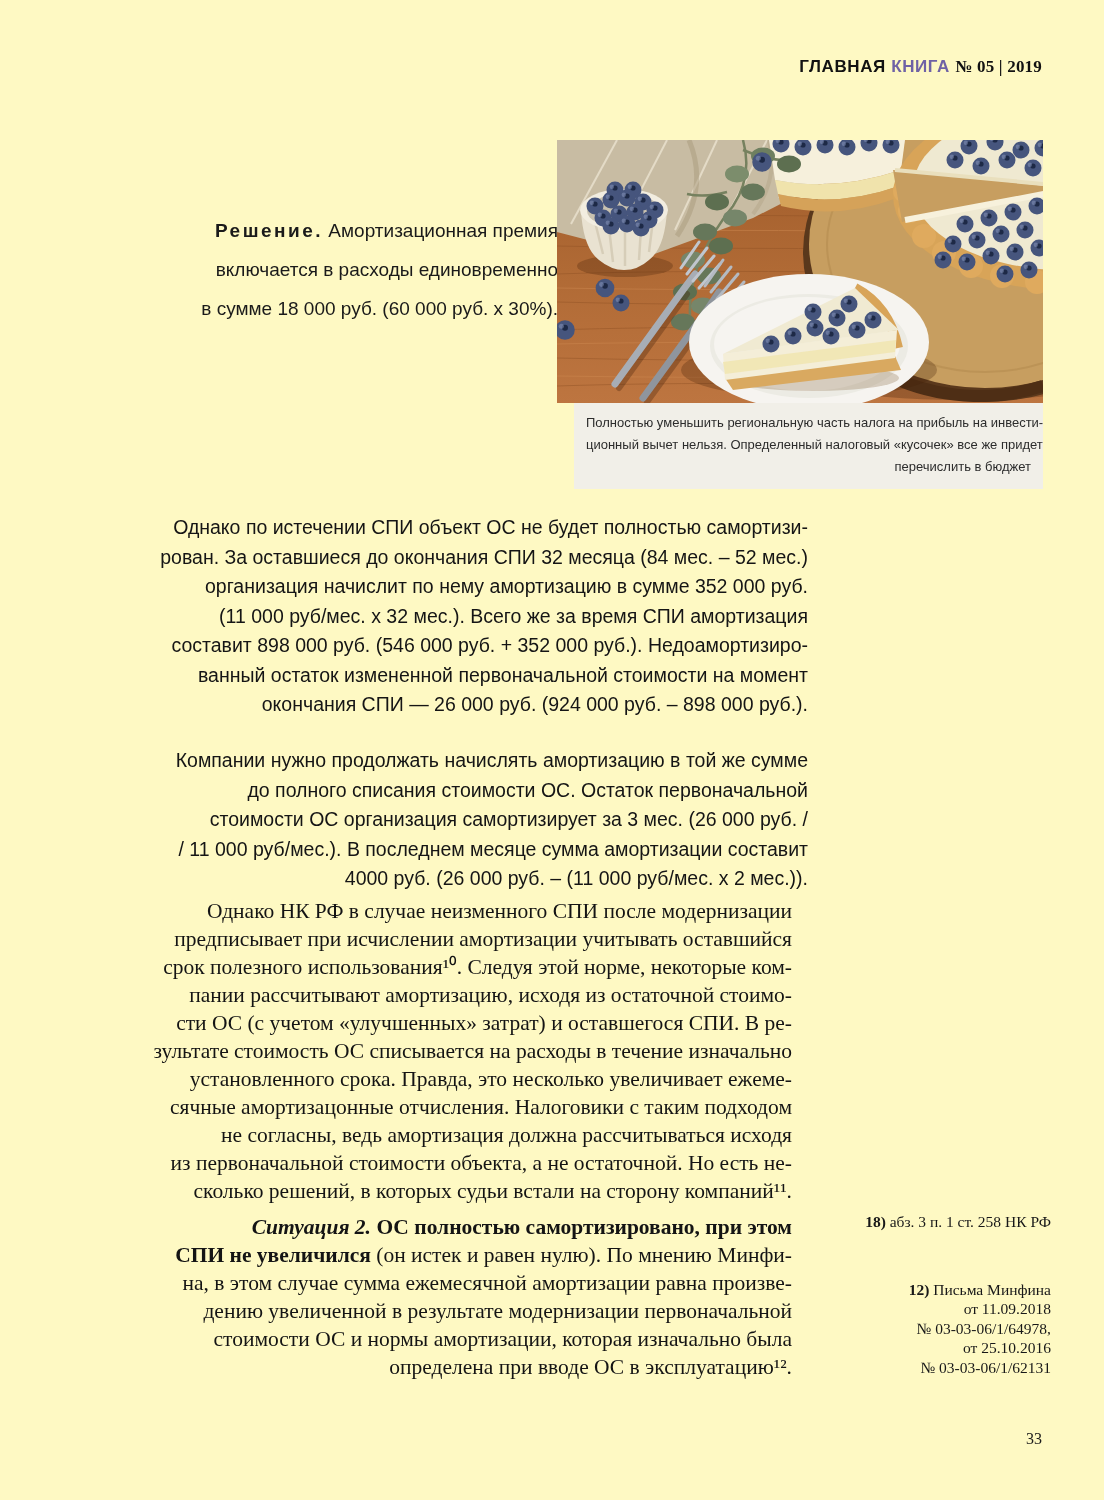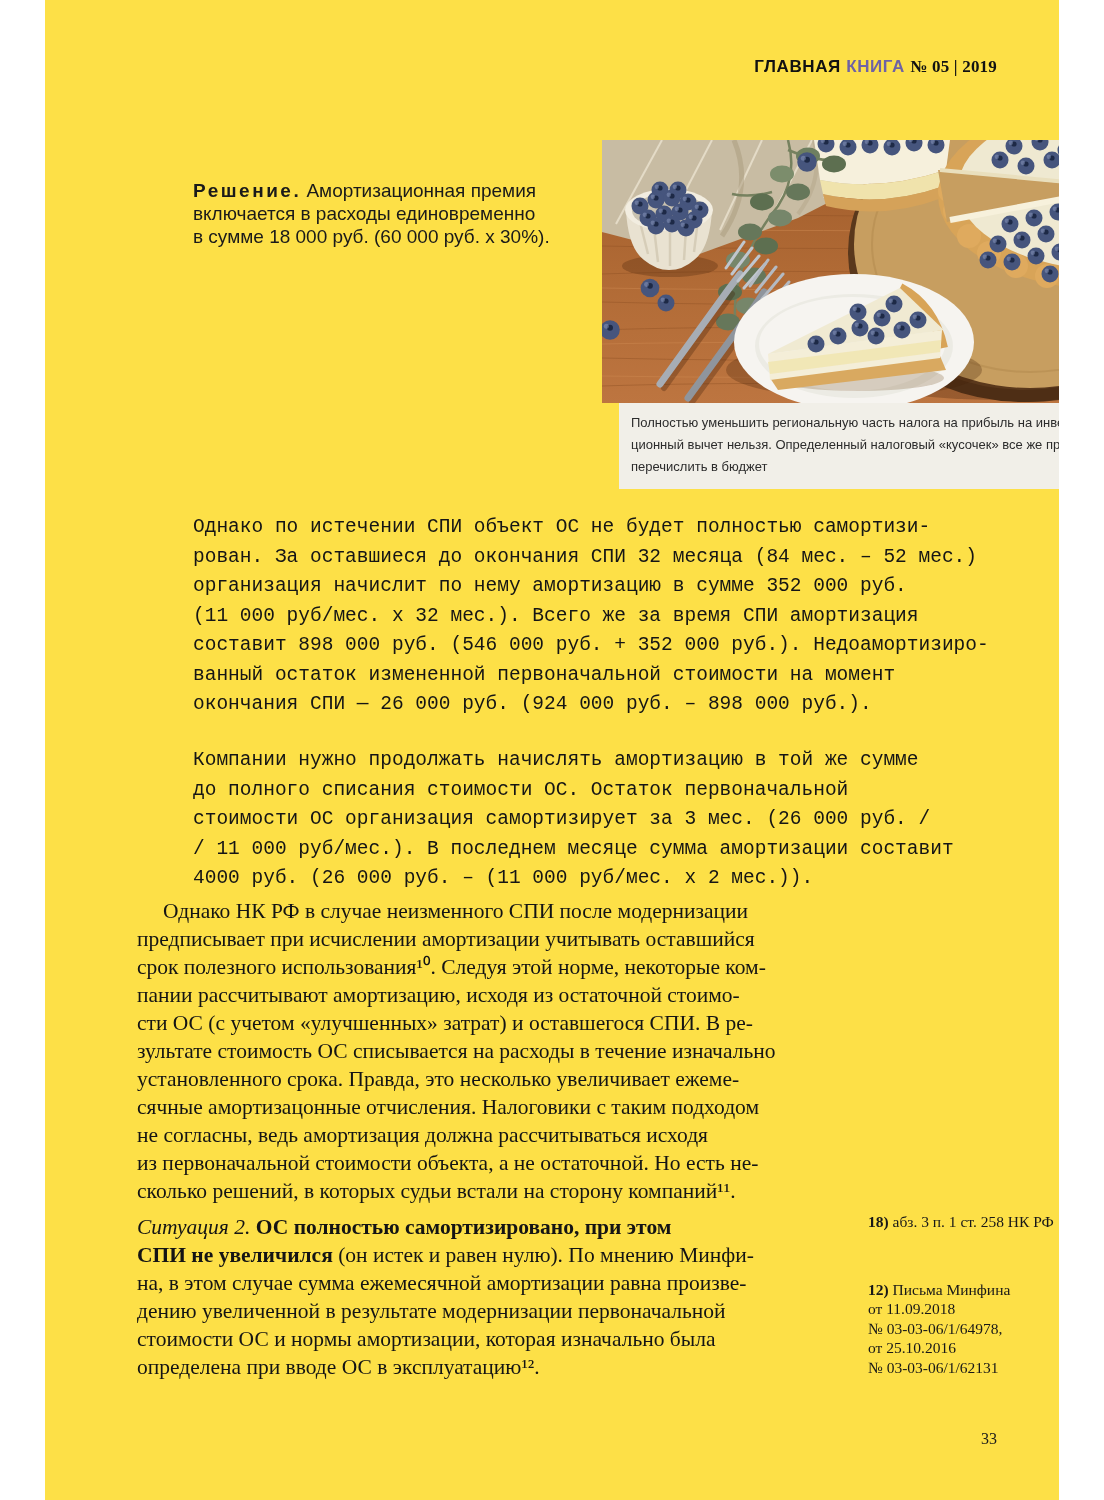--- a/index.html
+++ b/index.html
@@ -1,51 +1,51 @@
 <!DOCTYPE html>
 <html lang="ru"><head>
 <meta charset="utf-8">
 <style>
   html,body{margin:0;padding:0;background:#ffffff;}
-  .page{position:relative;width:1014px;height:1500px;background:#fde047;overflow:hidden;
-        font-family:"Liberation Serif",serif;color:#1b1b1b;margin:0 auto;}
+  .page{position:relative;width:1104px;height:1500px;background:#fef9c3;overflow:hidden;
+        font-family:"Liberation Serif",serif;color:#1b1b1b;margin:0 auto;text-align:right;}
 
   
   .hdr{position:absolute;top:57px;right:62px;font-family:"Liberation Sans",sans-serif;
        font-weight:bold;font-size:17px;letter-spacing:.6px;color:#121212;white-space:nowrap;}
   .hdr .accent{color:#6f62a5;}
   .hdr .issue{font-family:"Liberation Serif",serif;letter-spacing:.2px;}
 
   
   .solution{position:absolute;left:148px;top:133px;width:410px;
-            font-family:"Liberation Sans",sans-serif;font-size:19px;line-height:23px;
+            font-family:"Liberation Sans",sans-serif;font-size:19px;line-height:39px;
             color:#1a1a1a;white-space:pre;}
   .solution p{margin:0 0 17px 0;}
   .sol-lead{font-weight:bold;letter-spacing:2.5px;}
 
   
   .figure{position:absolute;left:557px;top:140px;width:486px;}
   .figure svg{display:block;}
   .figcaption{background:#f1efe8;padding:9px 12px 11px;overflow:hidden;
               font-family:"Liberation Sans",sans-serif;font-size:13px;line-height:22px;
               color:#2c2c2c;white-space:pre;margin-left:17px;}
 
   
   .example{position:absolute;left:148px;width:660px;
-           font-family:Liberation Mono, monospace;font-size:19.5px;line-height:29.5px;
+           font-family:Liberation Sans, sans-serif;font-size:19.5px;line-height:29.5px;
            color:#151515;white-space:pre;}
   #example1{top:513px;}
   #example2{top:729px;margin-top:17px;}
 
   
   .bodytext{position:absolute;left:92px;width:700px;font-size:21.5px;line-height:28px;
             white-space:pre;color:#141414;}
   #body1{top:897px;text-indent:26px;}
   #situation2{top:1213px;}
-  .sit-lead{font-weight:normal;font-style:italic;}
+  .sit-lead{font-weight:bold;font-style:italic;}
   .sit-bold{font-weight:bold;}
 
   
   .footnotes{position:absolute;left:823px;top:1173px;width:228px;
              font-size:15.5px;line-height:19.5px;color:#181818;white-space:pre;}
   .footnote{margin:0 0 9px 0;}
   .fn-num{font-weight:bold;}
 
   .pagenum{position:absolute;top:1430px;right:62px;font-size:16px;color:#1b1b1b;}
 </style>

